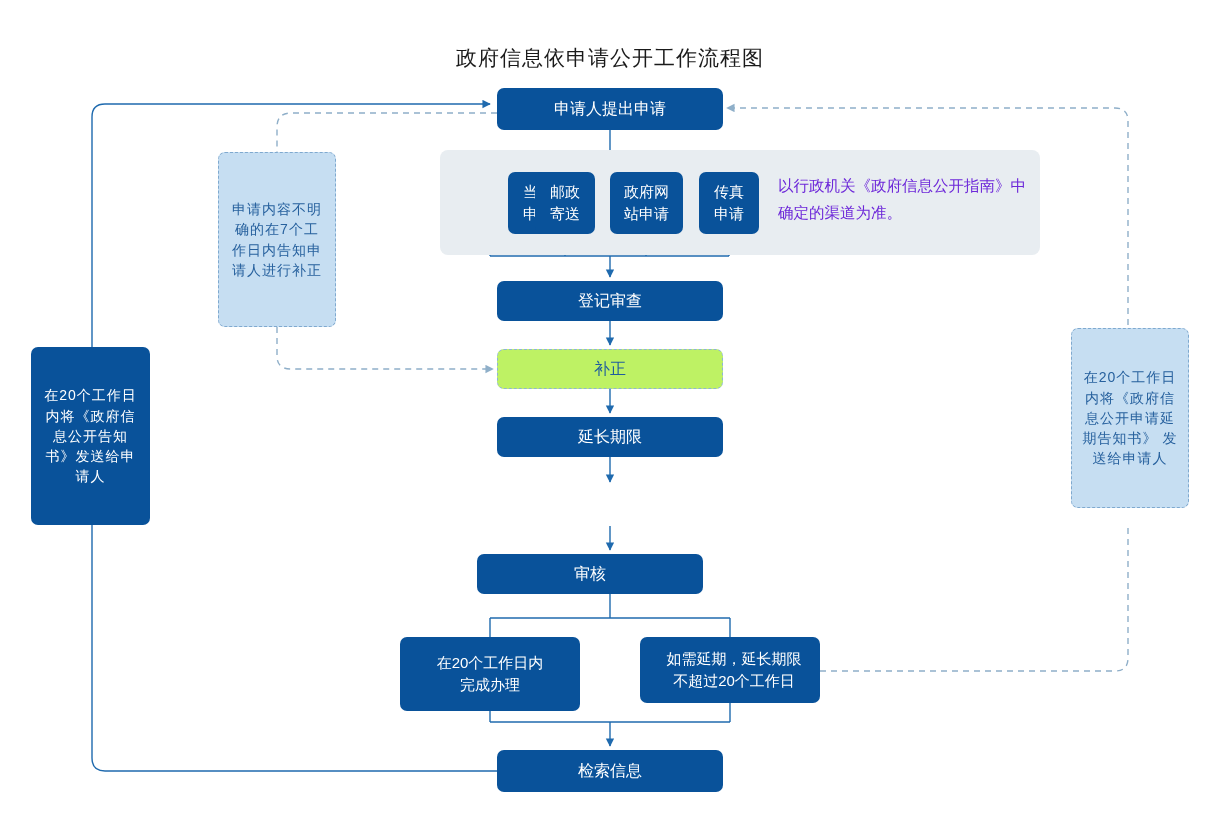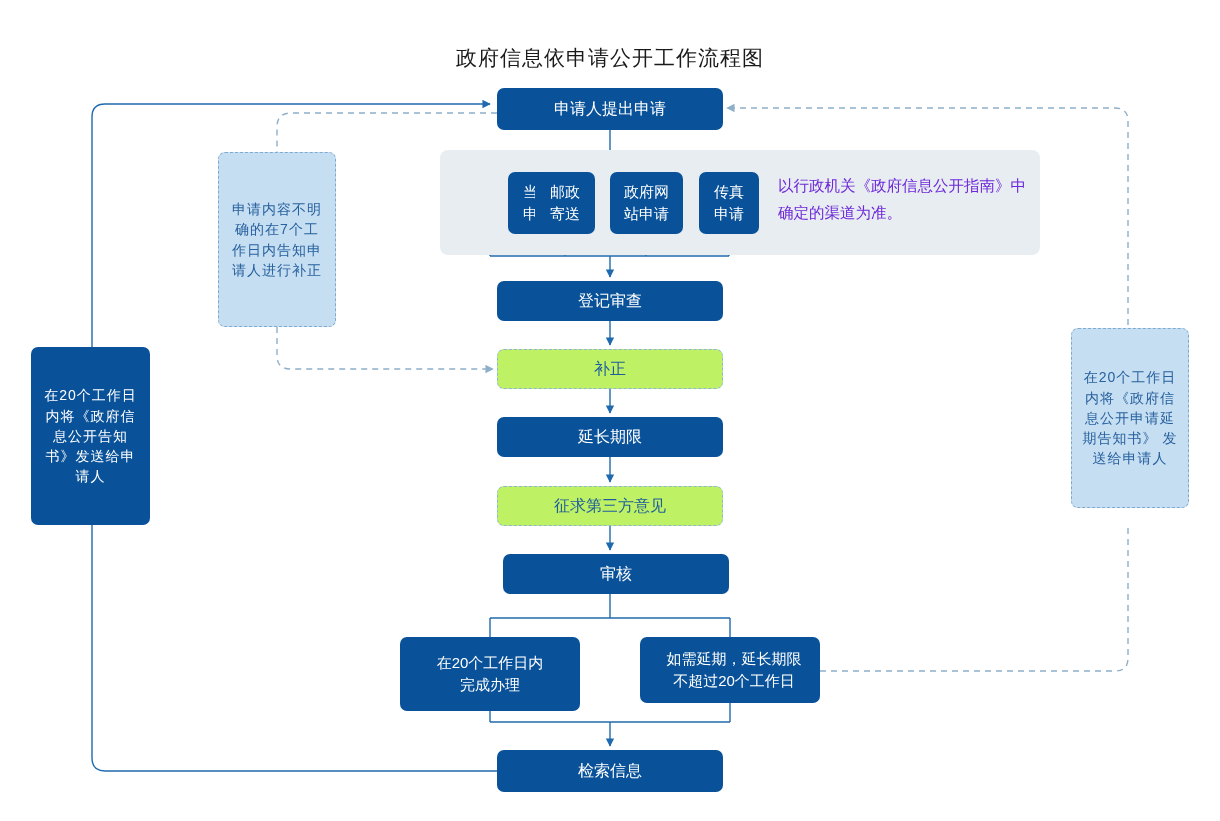--- a/index.html
+++ b/index.html
@@ -165,23 +165,22 @@
 站申请</div>
   <div class="node node-dark fs-15" style="left:699px; top:172px; width:60px; height:62px; white-space:pre-line;">传真
 申请</div>
 
   <div class="node node-dark fs-16" style="left:497px; top:281px; width:226px; height:40px;">登记审查</div>
 
   <div class="node node-light fs-16" style="left:497px; top:349px; width:226px; height:40px;">补正</div>
 
   <div class="node node-dark fs-16" style="left:497px; top:417px; width:226px; height:40px;">延长期限</div>
 
-  <div class="node node-light fs-16" style="left:497px; top:486px; width:226px; height:40px;">征求第三方意见</div>
 
-  <div class="node node-dark fs-16" style="left:503px; top:554px; width:226px; height:40px;">审核</div>
+  <div class="node node-dark fs-16" style="left:477px; top:554px; width:226px; height:40px;">审核</div>
 
   <div class="node node-dark fs-15" style="left:400px; top:637px; width:180px; height:74px; white-space:pre-line;">在20个工作日内
 完成办理</div>
 
   <div class="node node-dark fs-15" style="left:640px; top:637px; width:180px; height:66px; white-space:pre-line;padding-left:8px;">如需延期，延长期限
 不超过20个工作日</div>
 
   <div class="node node-dark fs-16" style="left:497px; top:750px; width:226px; height:42px;">检索信息</div>
 
   <div class="node node-note-light fs-14" style="left:218px; top:152px; width:118px; height:175px;">申请内容不明确的在7个工作日内告知申请人进行补正</div>

